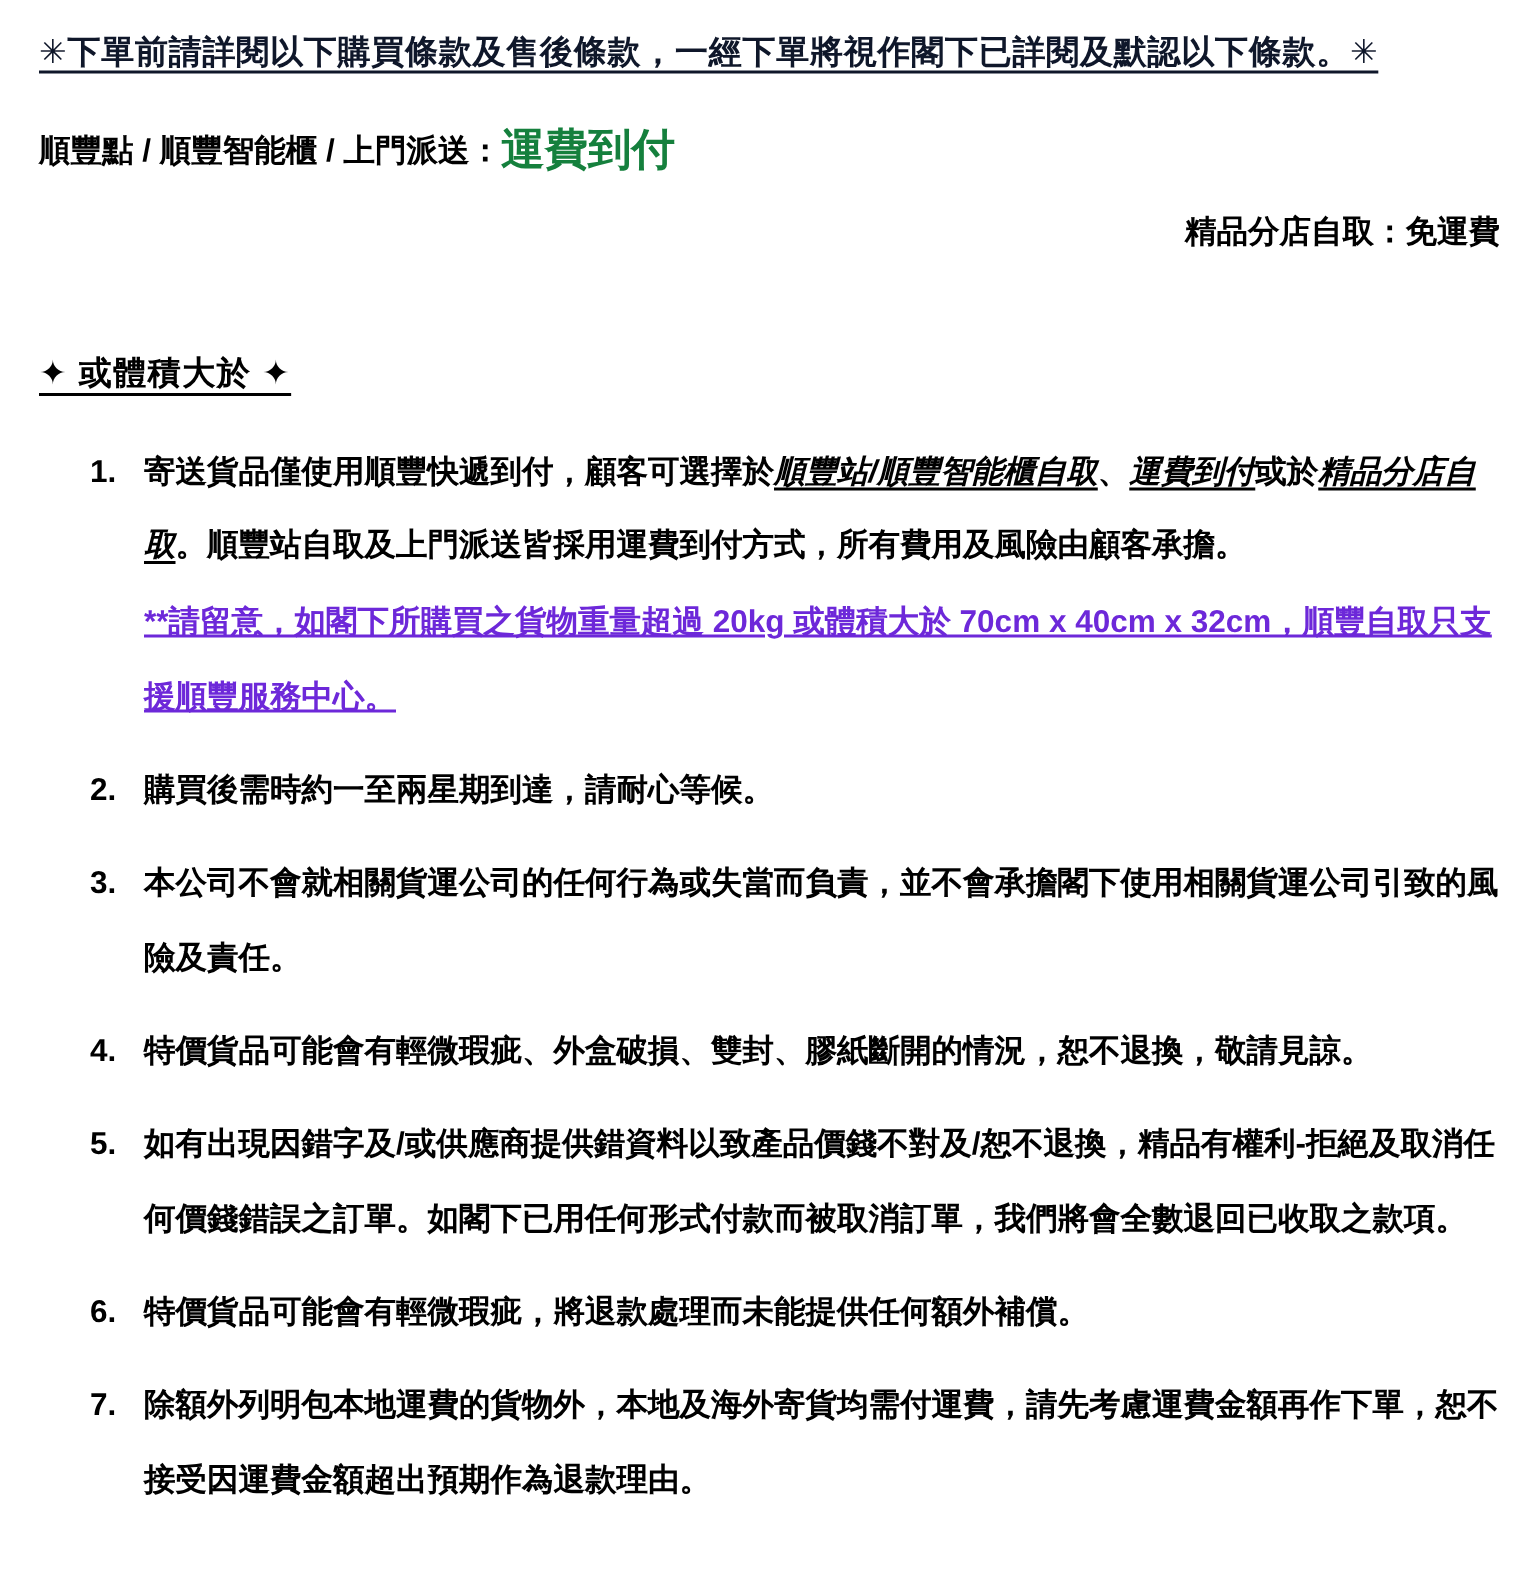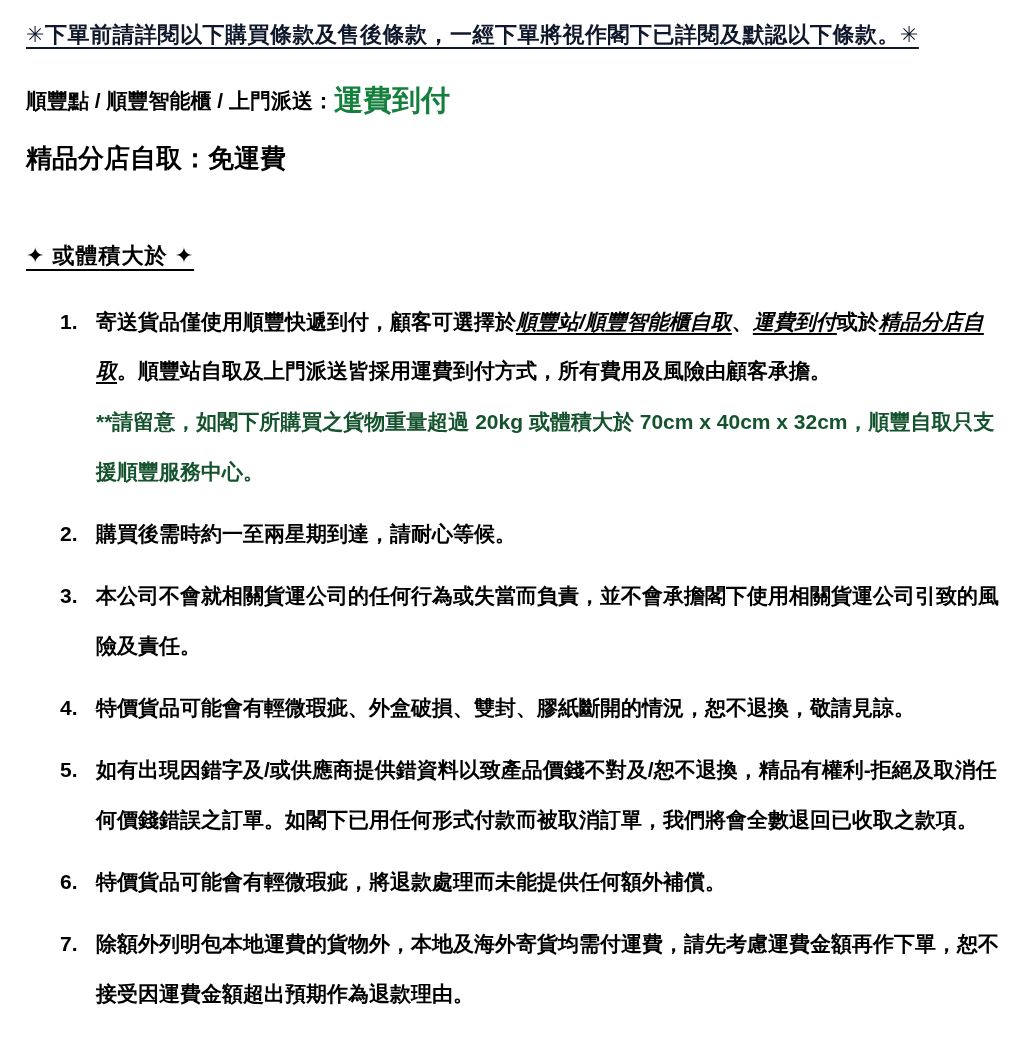--- a/index.html
+++ b/index.html
@@ -49,22 +49,23 @@
     font-size: 21px;
     line-height: 1.4;
   }
   .cod-highlight {
     color: #15803d;
     font-size: 29px;
     vertical-align: -2px;
   }
   .pickup-line {
     margin: 20px 0 0 0;
-    font-size: 26px;
+    font-size: 21px;
     line-height: 1.4;
+    text-align: right;
   }
 
   
   .terms-list {
     margin-top: 26px;
     margin-left: 34px;
   }
   .term-item {
     display: flex;
     align-items: flex-start;
@@ -82,22 +83,23 @@
     max-width: 905px;
   }
   .term-body p { margin: 0; }
   .u {
     text-decoration: underline;
     text-decoration-thickness: 2px;
     text-underline-offset: 4px;
     font-style: italic;
   }
   .red-note {
-    color: #14532d;
+    color: #6d28d9;
     margin-top: 2px !important;
+    text-decoration: underline;
   }
 </style>
 </head>
 <body>
 
 <div class="page">
 
   <p class="notice">✳下單前請詳閱以下購買條款及售後條款，一經下單將視作閣下已詳閱及默認以下條款。✳</p>
 
 

